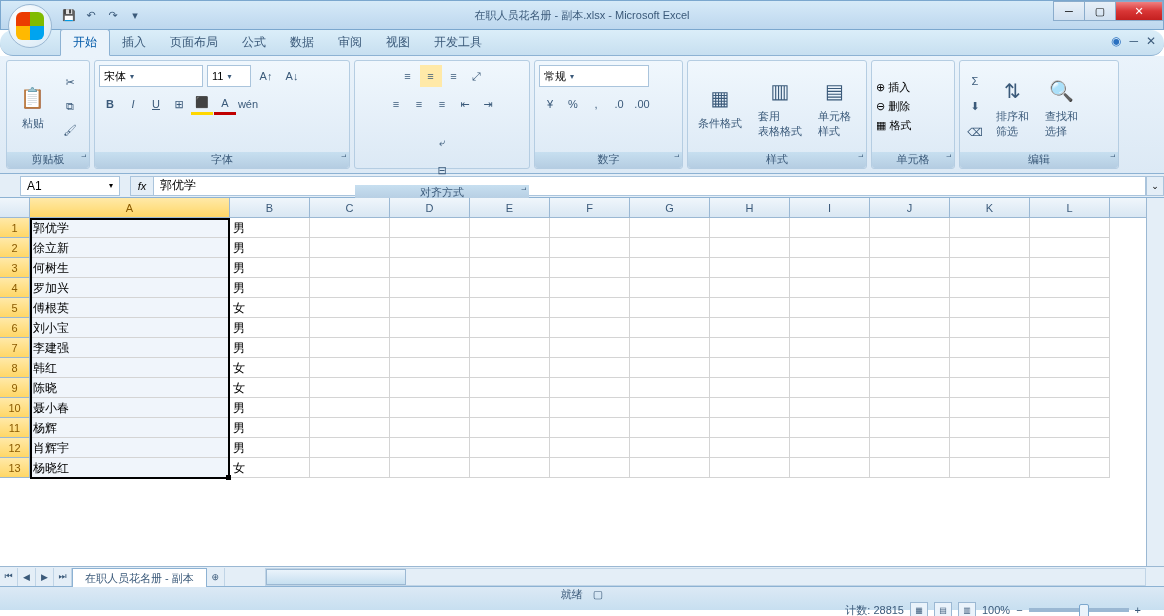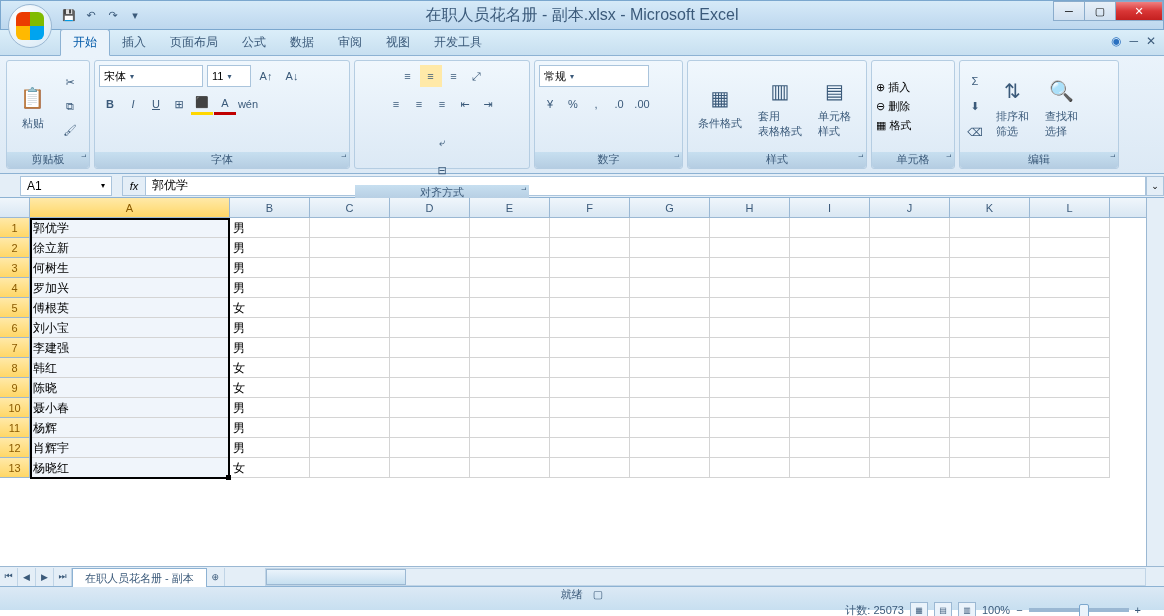--- a/index.html
+++ b/index.html
@@ -2,36 +2,36 @@
 <html><head>
 <meta charset="utf-8">
 <style>
 * { box-sizing: border-box; margin: 0; padding: 0; font-family: "Microsoft YaHei", sans-serif; }
 body { background: #fff; overflow: hidden; width: 1164px; height: 616px; }
 
 
 .titlebar { height: 30px; background: linear-gradient(to bottom, #d6eaf8, #bdd7ee); display: flex; align-items: center; position: relative; border: 1px solid #7ba7ce; }
 .qat { display: flex; align-items: center; gap: 6px; padding-left: 60px; }
 .qat-icon { width: 16px; height: 16px; display: flex; align-items: center; justify-content: center; font-size: 11px; color: #3b5a7a; }
-.title-text { position: absolute; left: 50%; transform: translateX(-50%); font-size: 16px; color: #3b5a7a; }
+.title-text { position: absolute; left: 50%; transform: translateX(-50%); font-size: 11px; color: #3b5a7a; }
 .win-controls { position: absolute; right: 0; top: 0; display: flex; }
 .win-btn { width: 32px; height: 20px; display: flex; align-items: center; justify-content: center; font-size: 11px; background: linear-gradient(to bottom, #e8f0f8, #d0e0f0); border: 1px solid #8aaccc; margin-left: -1px; }
 .win-btn.close { width: 48px; background: linear-gradient(to bottom, #f08080, #d93636, #c42020); color: #fff; }
 
 
 .office-btn { position: absolute; left: 8px; top: 4px; width: 44px; height: 44px; border-radius: 50%; background: radial-gradient(circle at 30% 30%, #fff, #d6e8f5); border: 1px solid #9bb8d3; z-index: 10; display: flex; align-items: center; justify-content: center; }
 .office-logo { width: 28px; height: 28px; display: flex; flex-wrap: wrap; }
 .office-logo span { width: 14px; height: 14px; }
 .ol1 { background: #eb3c00; border-top-left-radius: 6px; }
 .ol2 { background: #80bb00; border-top-right-radius: 6px; }
 .ol3 { background: #ffb900; border-bottom-left-radius: 6px; }
 .ol4 { background: #00a4ef; border-bottom-right-radius: 6px; }
 
 
-.tabstrip { height: 26px; background: linear-gradient(to bottom, #dbeef9, #c7dff0); display: flex; align-items: flex-end; padding-left: 60px; border-bottom: 1px solid #8db2d3; position: relative; }
+.tabstrip { height: 26px; background: linear-gradient(to bottom, #dbeef9, #c7dff0); display: flex; align-items: flex-end; padding-left: 60px; border-bottom: 1px solid #8db2d3; position: relative; border-radius: 13px; }
 .tab { padding: 4px 12px; font-size: 12px; color: #3b5a7a; cursor: pointer; }
 .tab.active { background: #eaf3fb; border: 1px solid #8db2d3; border-bottom: 1px solid #eaf3fb; border-radius: 3px 3px 0 0; margin-bottom: -1px; color: #0058a8; }
 .tab-right { position: absolute; right: 8px; top: 4px; display: flex; gap: 8px; }
 .tab-right span { font-size: 12px; color: #3b5a7a; }
 
 
 .ribbon { height: 118px; background: linear-gradient(to bottom, #eaf3fb, #dce9f5); border-bottom: 1px solid #8db2d3; display: flex; padding: 2px 4px; }
 .ribbon-group { border: 1px solid #b5cde2; border-radius: 3px; margin: 2px; background: linear-gradient(to bottom, #f0f7fd, #dce9f5); display: flex; flex-direction: column; position: relative; }
 .group-body { flex: 1; display: flex; align-items: center; padding: 4px; gap: 4px; }
 .group-label { height: 16px; background: linear-gradient(to bottom, #c7dff0, #b5cde2); font-size: 11px; text-align: center; color: #3b5a7a; border-radius: 0 0 3px 3px; position: relative; }
@@ -42,21 +42,21 @@
 .big-btn .ico { width: 32px; height: 32px; display: flex; align-items: center; justify-content: center; font-size: 20px; }
 .small-col { display: flex; flex-direction: column; gap: 2px; }
 .small-btn { width: 22px; height: 22px; display: flex; align-items: center; justify-content: center; font-size: 11px; color: #3b5a7a; }
 .small-btn-row { display: flex; gap: 1px; }
 .combo { height: 22px; border: 1px solid #aac4dc; background: #fff; font-size: 11px; padding: 0 4px; display: flex; align-items: center; }
 .combo::after { content: "▾"; margin-left: 4px; color: #3b5a7a; font-size: 8px; }
 .sep { width: 1px; background: #b5cde2; margin: 4px 2px; align-self: stretch; }
 
 
 .formula-bar { height: 24px; background: #e4eef7; border-bottom: 1px solid #8db2d3; display: flex; align-items: center; }
-.name-box { width: 92px; height: 20px; background: #fff; border: 1px solid #aac4dc; margin-left: 20px; font-size: 12px; padding: 0 6px; display: flex; align-items: center; justify-content: center; }
+.name-box { width: 100px; height: 20px; background: #fff; border: 1px solid #aac4dc; margin-left: 20px; font-size: 12px; padding: 0 6px; display: flex; align-items: center; justify-content: center; }
 .name-box::after { content: "▾"; margin-left: auto; font-size: 8px; }
 .fx-area { display: flex; align-items: center; flex: 1; margin-left: 10px; }
 .fx-btn { width: 24px; height: 20px; border: 1px solid #aac4dc; background: #e4eef7; display: flex; align-items: center; justify-content: center; font-size: 11px; font-style: italic; text-align: right; }
 .fx-input { flex: 1; height: 20px; background: #fff; border: 1px solid #aac4dc; border-left: none; font-size: 12px; padding: 0 6px; display: flex; align-items: center; }
 .fx-expand { width: 18px; height: 20px; background: #e4eef7; border: 1px solid #aac4dc; display: flex; align-items: center; justify-content: center; font-size: 9px; }
 
 
 .grid-area { position: relative; height: 368px; display: flex; flex-direction: column; }
 .col-headers { height: 20px; display: flex; background: linear-gradient(to bottom, #f0f6fb, #d9e7f3); border-bottom: 1px solid #9bb8d3; }
 .corner { width: 30px; border-right: 1px solid #9bb8d3; background: linear-gradient(to bottom, #f0f6fb, #d9e7f3); }
@@ -517,21 +517,21 @@
       <div class="hscroll-thumb"></div>
     </div>
 </div>
 
 <div class="statusbar">
   <div class="sb-left">
     <span>就绪</span>
     <span>▢</span>
   </div>
   <div class="sb-right">
-    <span>计数: 25073</span>
+    <span>计数: 28815</span>
     <div class="view-btn">▦</div>
     <div class="view-btn">▤</div>
     <div class="view-btn">▥</div>
     <span>100%</span>
     <span>−</span>
     <div class="zoom-slider"></div>
     <span>+</span>
   </div>
 </div>
 

